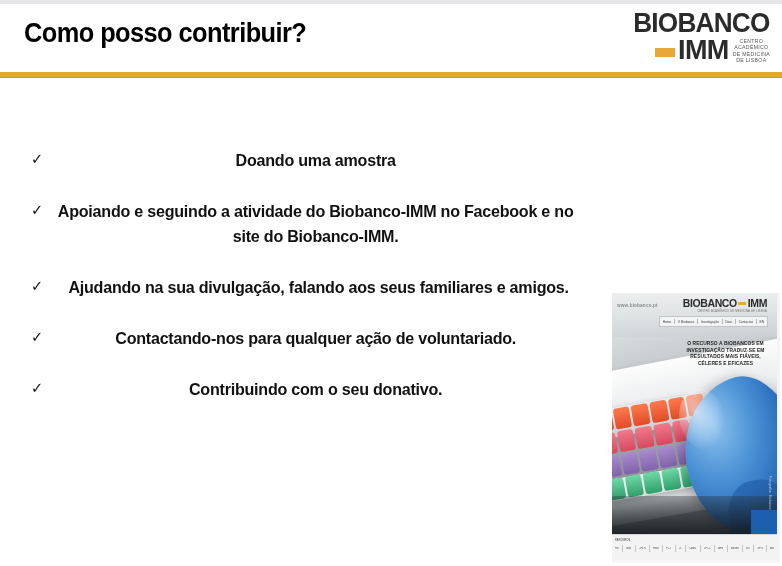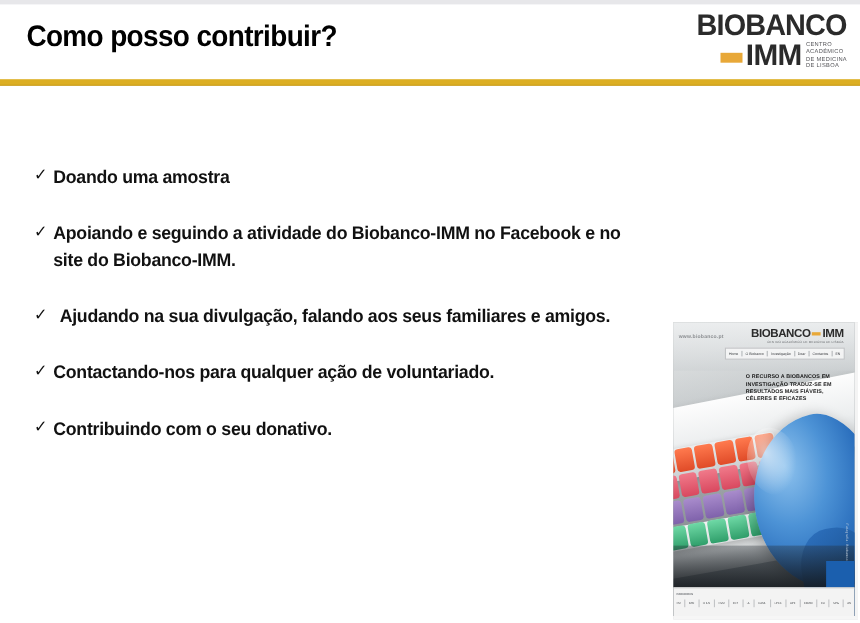--- a/index.html
+++ b/index.html
@@ -12,20 +12,21 @@
     font-family: "Liberation Sans", sans-serif;
     overflow: hidden;
   }
 
   #slide {
     position: relative;
     width: 782px;
     height: 566px;
     background: #ffffff;
     overflow: hidden;
+    text-align: center;
   }
 
   
   .top-strip {
     position: absolute;
     left: 0; top: 0;
     width: 782px; height: 4px;
     background: #e7e7ea;
   }
 

